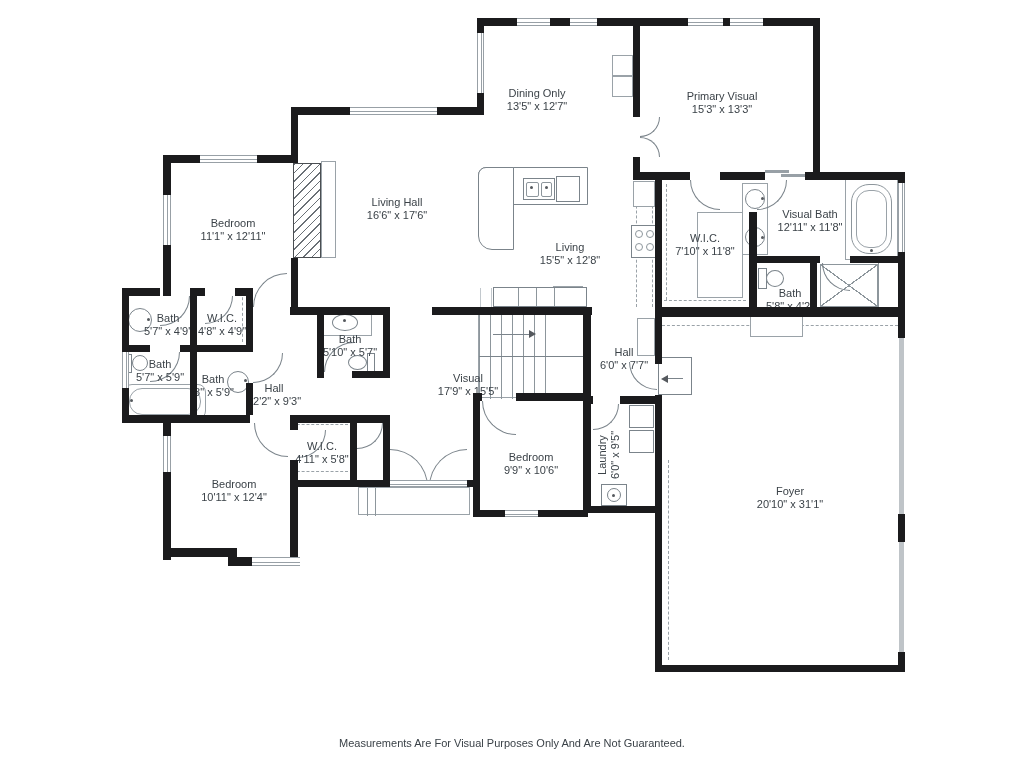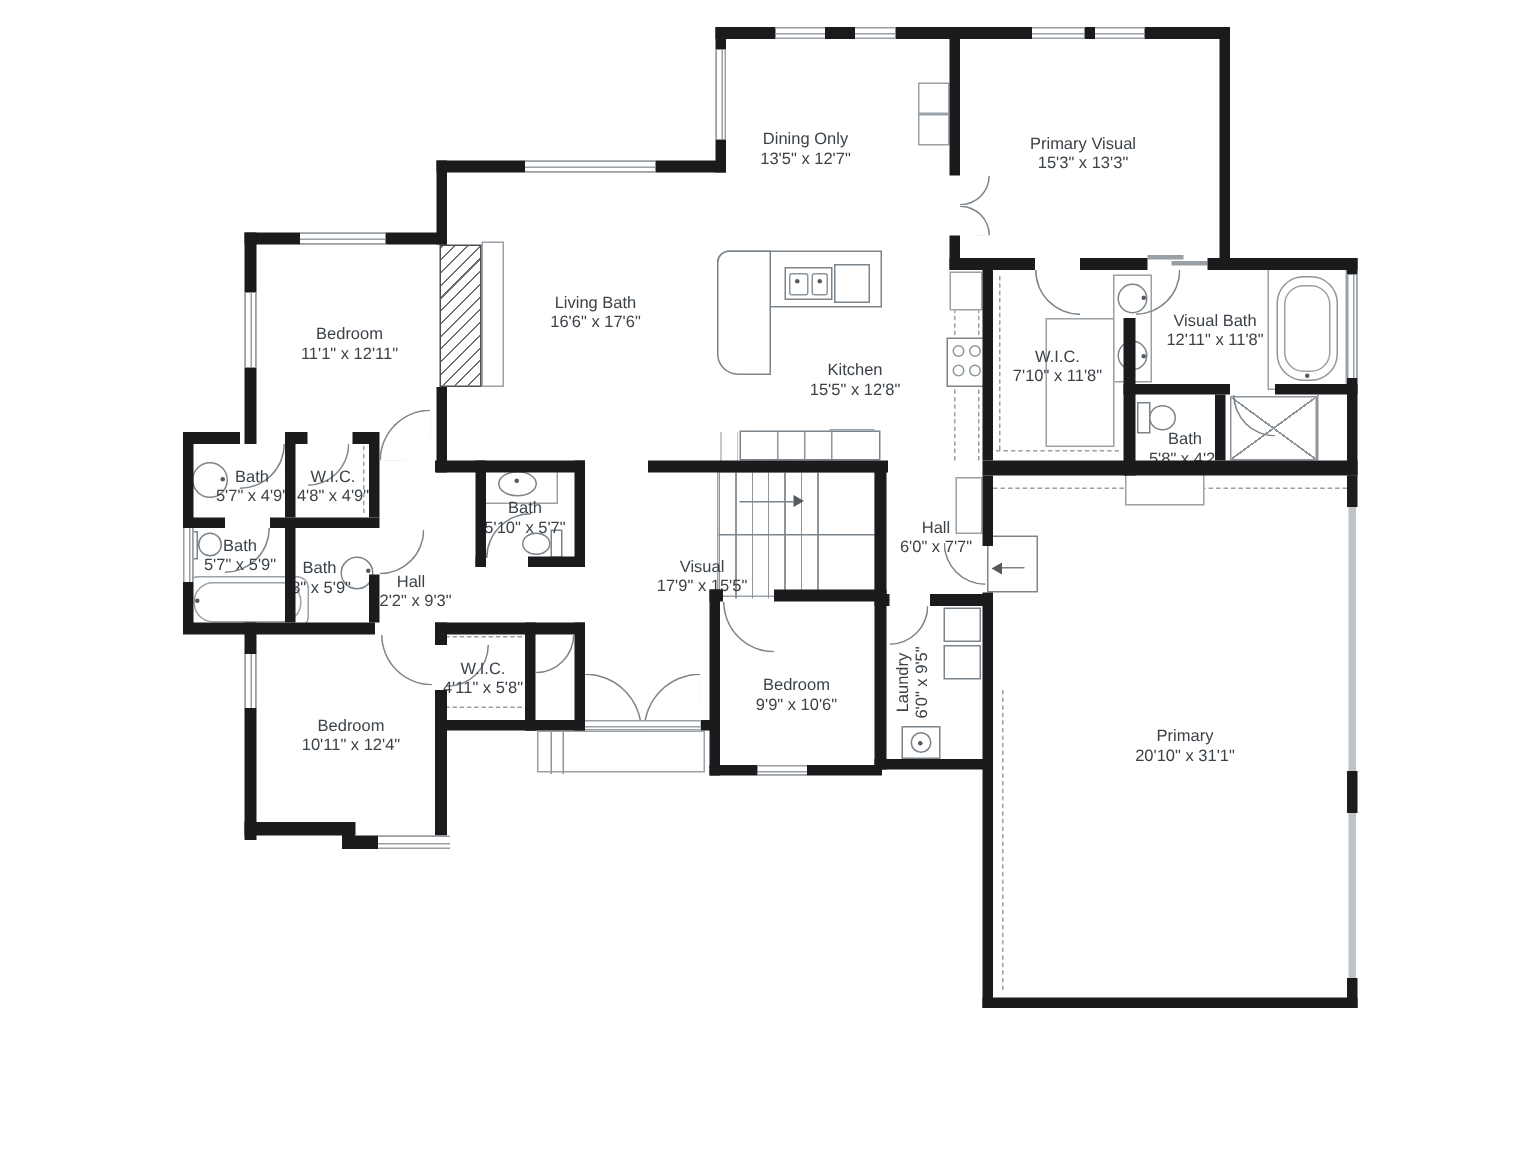--- a/index.html
+++ b/index.html
@@ -253,25 +253,25 @@
 
   <div class="lbl" style="left:537px;top:100px">
     <div>Dining Only</div>
     <div>13'5" x 12'7"</div>
   </div>
   <div class="lbl" style="left:722px;top:103px">
     <div>Primary Visual</div>
     <div>15'3" x 13'3"</div>
   </div>
   <div class="lbl" style="left:397px;top:209px">
-    <div>Living Bath</div>
+    <div>Living Hall</div>
     <div>16'6" x 17'6"</div>
   </div>
   <div class="lbl" style="left:570px;top:254px">
-    <div>Kitchen</div>
+    <div>Living</div>
     <div>15'5" x 12'8"</div>
   </div>
   <div class="lbl" style="left:233px;top:230px">
     <div>Bedroom</div>
     <div>11'1" x 12'11"</div>
   </div>
   <div class="lbl" style="left:705px;top:245px">
     <div>W.I.C.</div>
     <div>7'10" x 11'8"</div>
   </div>
@@ -325,17 +325,18 @@
   </div>
   <div class="lbl lbl-vert" style="left:609px;top:455px">
     <div>Laundry</div>
     <div>6'0" x 9'5"</div>
   </div>
   <div class="lbl" style="left:234px;top:491px">
     <div>Bedroom</div>
     <div>10'11" x 12'4"</div>
   </div>
   <div class="lbl" style="left:790px;top:498px">
-    <div>Primary</div>
+    <div>Foyer</div>
     <div>20'10" x 31'1"</div>
   </div>
 
+  <div class="footer" style="left:512px;top:737px">Measurements Are For Visual Purposes Only And Are Not Guaranteed.</div>
 </div>
 
 </body></html>

